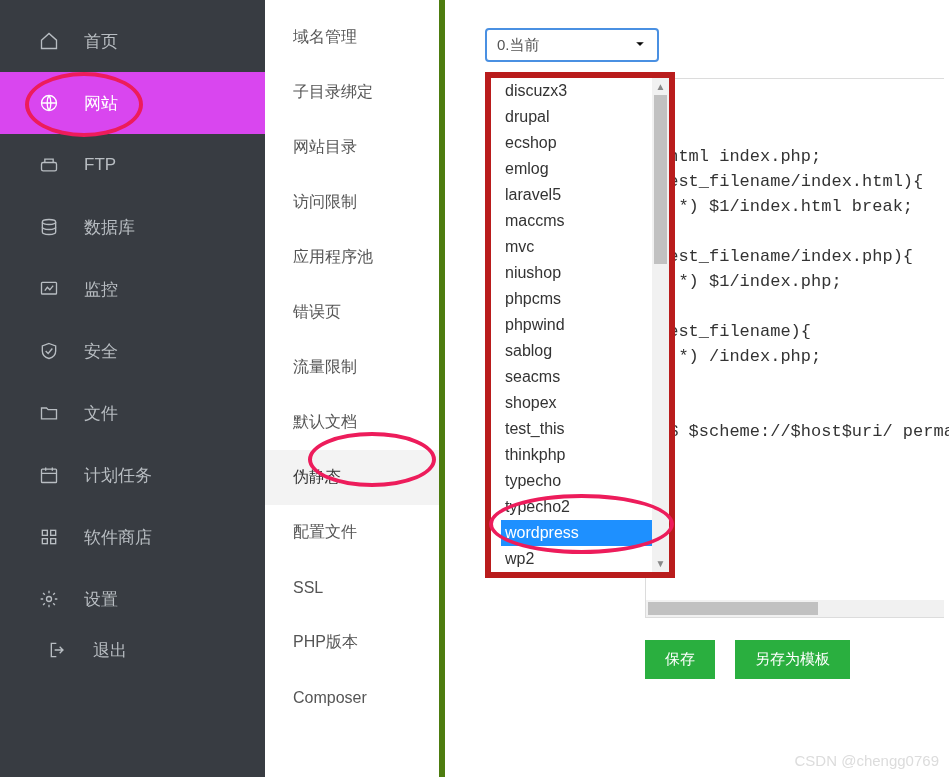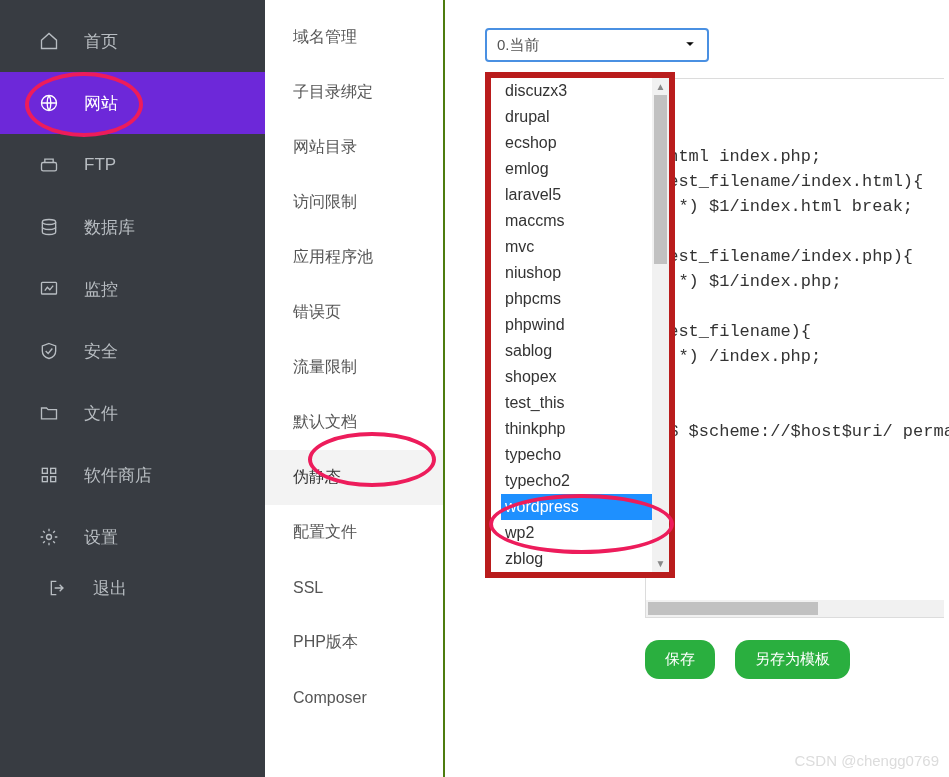--- a/index.html
+++ b/index.html
@@ -18,38 +18,38 @@
   .left-nav .nav-item {
     display: flex;
     align-items: center;
     height: 62px;
     padding-left: 38px;
     cursor: pointer;
     font-size: 17px;
     color: #b8bdc2;
   }
   .left-nav .nav-item.active {
-    background: #6d28d9;
+    background: #d946ef;
     color: #ffffff;
   }
   .left-nav .nav-item .icon {
     width: 22px;
     height: 22px;
     margin-right: 24px;
     display: inline-flex;
     align-items: center;
     justify-content: center;
     color: inherit;
   }
   .left-nav svg { stroke: currentColor; fill: none; stroke-width: 1.6; }
 
   
   .settings-list {
     width: 180px;
-    border-right: 2px solid #4d7c0f;
+    border-right: 6px solid #4d7c0f;
     background: #fff;
     padding-top: 10px;
   }
   .settings-list .s-item {
     height: 55px;
     display: flex;
     align-items: center;
     padding-left: 28px;
     font-size: 16px;
     color: #555;
@@ -65,21 +65,21 @@
     flex: 1;
     position: relative;
     padding: 28px 20px;
   }
 
   .select-wrap {
     position: relative;
     margin-left: 20px;
   }
   .select-head {
-    width: 224px;
+    width: 174px;
     height: 34px;
     border: 2px solid #4a90e2;
     border-radius: 4px;
     display: flex;
     align-items: center;
     justify-content: space-between;
     padding: 0 10px;
     font-size: 15px;
     color: #555;
     cursor: pointer;
@@ -178,21 +178,21 @@
     position: absolute;
     left: 200px;
     top: 640px;
     display: flex;
     gap: 20px;
   }
   .btn-green {
     background: #2aaf3f;
     color: #fff;
     border: none;
-    border-radius: 14px;
+    border-radius: 0;
     padding: 10px 20px;
     font-size: 15px;
     cursor: pointer;
     font-family: inherit;
   }
 
   
   .ellipse {
     position: absolute;
     border: 4px solid #ed1c5b;
@@ -270,20 +270,29 @@
     </span>
     <span>安全</span>
   </div>
   <div class="nav-item">
     <span class="icon">
       <svg viewBox="0 0 24 24" width="20" height="20">
           <path d="M3 6 H9 L11 8 H21 V19 H3 Z"></path>
         </svg>
     </span>
     <span>文件</span>
+  </div>
+  <div class="nav-item">
+    <span class="icon">
+      <svg viewBox="0 0 24 24" width="20" height="20">
+          <rect x="3" y="5" width="18" height="16" rx="1"></rect>
+          <path d="M3 10 H21 M8 3 V7 M16 3 V7"></path>
+        </svg>
+    </span>
+    <span>计划任务</span>
   </div>
   <div class="nav-item">
     <span class="icon">
       <svg viewBox="0 0 24 24" width="20" height="20">
           <rect x="4" y="4" width="6" height="6"></rect>
           <rect x="14" y="4" width="6" height="6"></rect>
           <rect x="4" y="14" width="6" height="6"></rect>
           <rect x="14" y="14" width="6" height="6"></rect>
         </svg>
     </span>
@@ -385,20 +394,21 @@
           <div class="opt">drupal</div>
           <div class="opt">ecshop</div>
           <div class="opt">emlog</div>
           <div class="opt">laravel5</div>
           <div class="opt">maccms</div>
           <div class="opt">mvc</div>
           <div class="opt">niushop</div>
           <div class="opt">phpcms</div>
           <div class="opt">phpwind</div>
           <div class="opt">sablog</div>
+          <div class="opt">seacms</div>
           <div class="opt">shopex</div>
           <div class="opt">test_this</div>
           <div class="opt">thinkphp</div>
           <div class="opt">typecho</div>
           <div class="opt">typecho2</div>
           <div class="opt selected">wordpress</div>
           <div class="opt">wp2</div>
           <div class="opt">zblog</div>
         </div>
       <div class="scrollbar">

